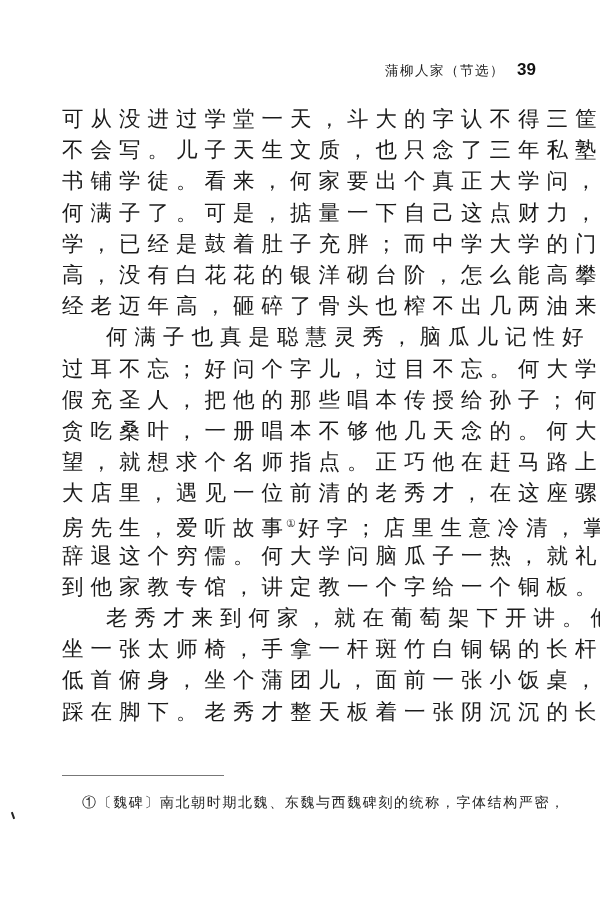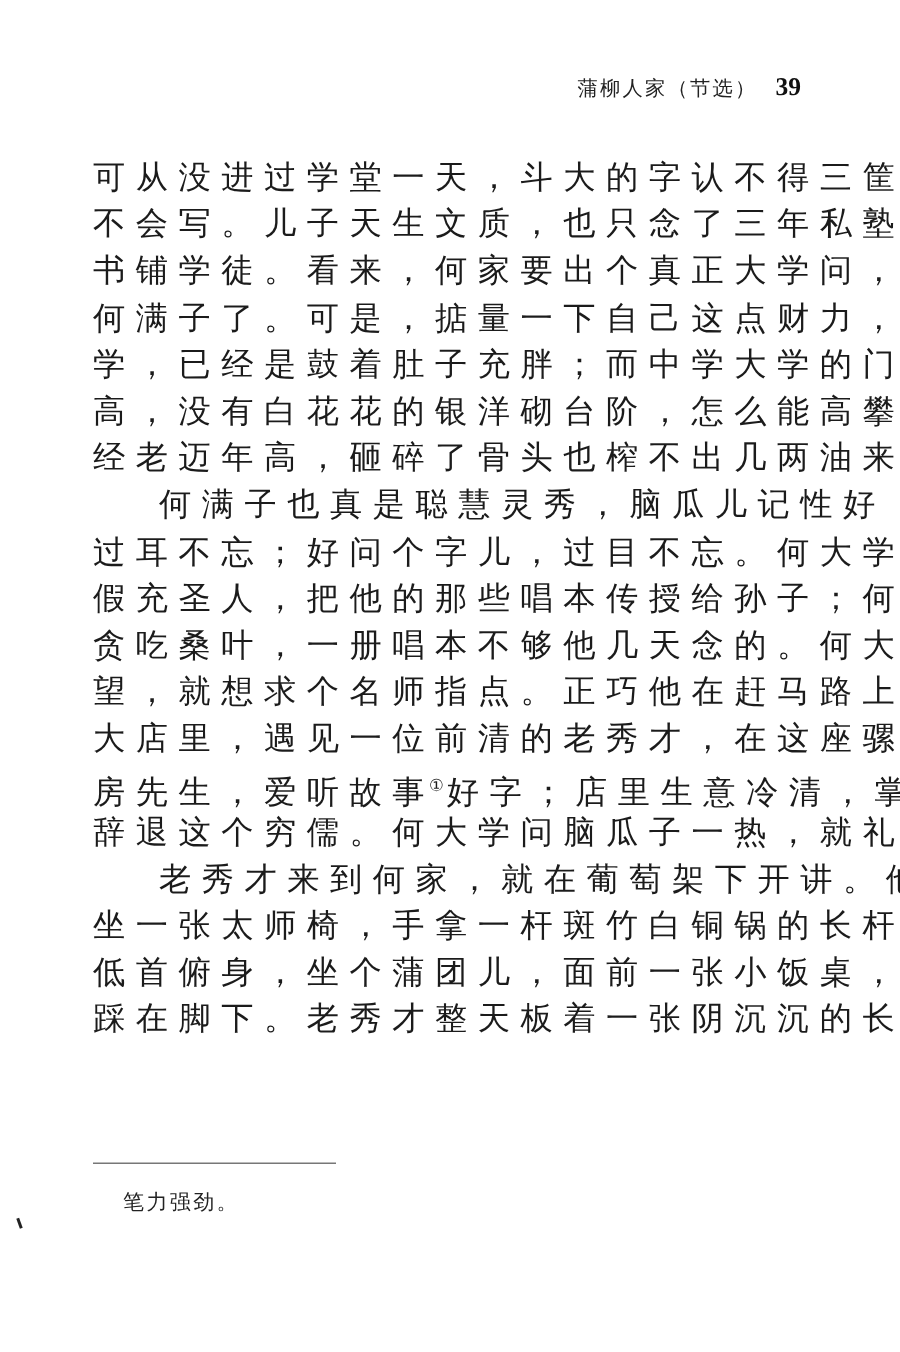--- a/index.html
+++ b/index.html
@@ -1,27 +1,27 @@
 <!DOCTYPE html>
 <html><head>
 <meta charset="utf-8">
 <style>
   html, body { margin: 0; padding: 0; }
   body {
     width: 600px; height: 901px; background: #ffffff; position: relative; overflow: hidden;
     font-family: "DejaVu Serif", "Liberation Serif", serif; color: #1a1a1a;
   }
   .running-head {
-    position: absolute; top: 48px; left: 0; width: 600px; height: 24px;
+    position: absolute; top: 60px; left: 0; width: 600px; height: 24px;
   }
   .rh-title {
     position: absolute; left: 385px; top: 2px; font-size: 13.5px; letter-spacing: 1.5px; color: #222;
   }
   .rh-page {
-    position: absolute; left: 517px; top: 0px; font-family: Liberation Serif, serif;
+    position: absolute; left: 517px; top: 0px; font-family: Liberation Sans, sans-serif;
     font-weight: bold; font-size: 17px; color: #111;
   }
   .body-text {
     position: absolute; left: 62px; top: 103px; width: 520px;
   }
   .line {
     height: 31.2px; line-height: 31.2px; font-size: 21.5px; white-space: nowrap;
     letter-spacing: 7px; color: #1b1b1b;
   }
   .line.indent { padding-left: 44px; }
@@ -56,25 +56,26 @@
   <div class="line">高，没有白花花的银洋砌台阶，怎么能高攀得上？自己已</div>
   <div class="line">经老迈年高，砸碎了骨头也榨不出几两油来；难道孙儿到</div>
   <div class="line indent">何满子也真是聪慧灵秀，脑瓜儿记性好，爱听故事，</div>
   <div class="line">过耳不忘；好问个字儿，过目不忘。何大学问在孙子面前</div>
   <div class="line">假充圣人，把他的那些唱本传授给孙子；何满子就像春蚕</div>
   <div class="line">贪吃桑叶，一册唱本不够他几天念的。何大学问惊喜过</div>
   <div class="line">望，就想求个名师指点。正巧他在赶马路上，在一座骡马</div>
   <div class="line">大店里，遇见一位前清的老秀才，在这座骡马大店里当账</div>
   <div class="line"><span>房先生，爱听故事</span><sup class="fnref">①</sup><span>好字；店里生意冷清，掌柜的打算</span></div>
   <div class="line">辞退这个穷儒。何大学问脑瓜子一热，就礼聘这位老秀才</div>
+  <div class="line">到他家教专馆，讲定教一个字给一个铜板。</div>
   <div class="line indent">老秀才来到何家，就在葡萄架下开讲。他高高在上，</div>
   <div class="line">坐一张太师椅，手拿一杆斑竹白铜锅的长杆烟袋；何满子</div>
   <div class="line">低首俯身，坐个蒲团儿，面前一张小饭桌，就像被老秀才</div>
   <div class="line">踩在脚下。老秀才整天板着一张阴沉沉的长脸，何满子抬</div>
 </div>
 
 <div class="rule"></div>
 
 <div class="footnotes">
-  <div class="fn-line">笔力强劲。</div>
+  <div class="fn-line">①〔魏碑〕南北朝时期北魏、东魏与西魏碑刻的统称，字体结构严密，</div>
 </div>
 
 <div class="speck"></div>
 
 </body></html>

